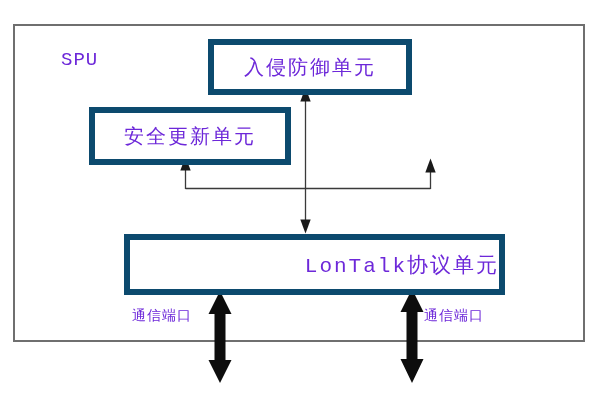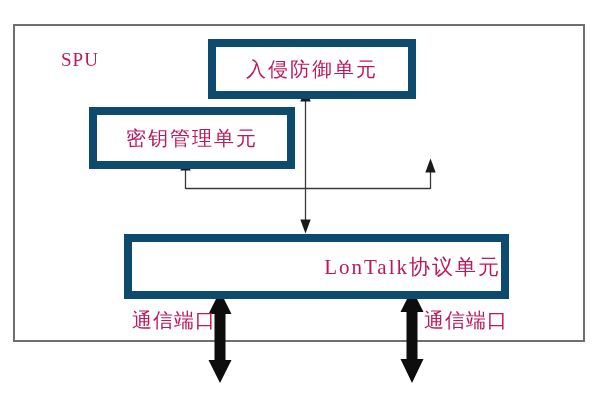--- a/index.html
+++ b/index.html
@@ -5,22 +5,22 @@
   html, body {
     margin: 0;
     padding: 0;
     background: #ffffff;
   }
   .canvas {
     position: relative;
     width: 600px;
     height: 400px;
     background: #ffffff;
-    font-family: Liberation Serif, serif;
-    color: #be185d;
+    font-family: Liberation Mono, monospace;
+    color: #6d28d9;
     overflow: hidden;
   }
   .outer-box {
     position: absolute;
     left: 13px;
     top: 24px;
     width: 568px;
     height: 314px;
     border: 2px solid #6f6f6f;
     background: #ffffff;
@@ -37,36 +37,36 @@
   .connector-layer {
     position: absolute;
     left: 0;
     top: 0;
     width: 600px;
     height: 400px;
     z-index: 2;
   }
   .unit-box {
     position: absolute;
-    border: 8px solid #0c4a6e;
+    border: 6px solid #0c4a6e;
     background: #ffffff;
     display: flex;
     align-items: center;
     justify-content: center;
     font-size: 20px;
     letter-spacing: 2px;
     z-index: 3;
   }
   .box-intrusion { left: 208px; top: 39px;  width: 192px; height: 44px; }
   .box-update    { left: 89px;  top: 107px; width: 190px; height: 46px; }
   .box-key       { left: 333px; top: 106px; width: 191px; height: 47px; }
   .box-lontalk   { left: 124px; top: 234px; width: 369px; height: 49px; font-size: 21px; justify-content: flex-end; }
   .port-label {
     position: absolute;
-    font-size: 20px;
+    font-size: 14px;
     letter-spacing: 1px;
     z-index: 4;
   }
   .port-label-left  { left: 132px; top: 307px; }
   .port-label-right { left: 424px; top: 307px; }
 </style>
 </head>
 <body>
 
 <div class="canvas">
@@ -91,21 +91,21 @@
 
     <polygon fill="#0d0d0d" points="220,291 231.5,314 225.5,314 225.5,360 231.5,360 220,383 208.5,360 214.5,360 214.5,314 208.5,314"></polygon>
     <polygon fill="#0d0d0d" points="412,289 423.5,312 417.5,312 417.5,359 423.5,359 412,383 400.5,359 406.5,359 406.5,312 400.5,312"></polygon>
   </svg>
 
   <div class="unit-box box-intrusion">
     <span>入侵防御单元</span>
   </div>
 
   <div class="unit-box box-update">
-    <span>密钥管理单元</span>
+    <span>安全更新单元</span>
   </div>
 
 
   <div class="unit-box box-lontalk">
     <span>LonTalk协议单元</span>
   </div>
 
   <div class="port-label port-label-left">通信端口</div>
   <div class="port-label port-label-right">通信端口</div>
 

